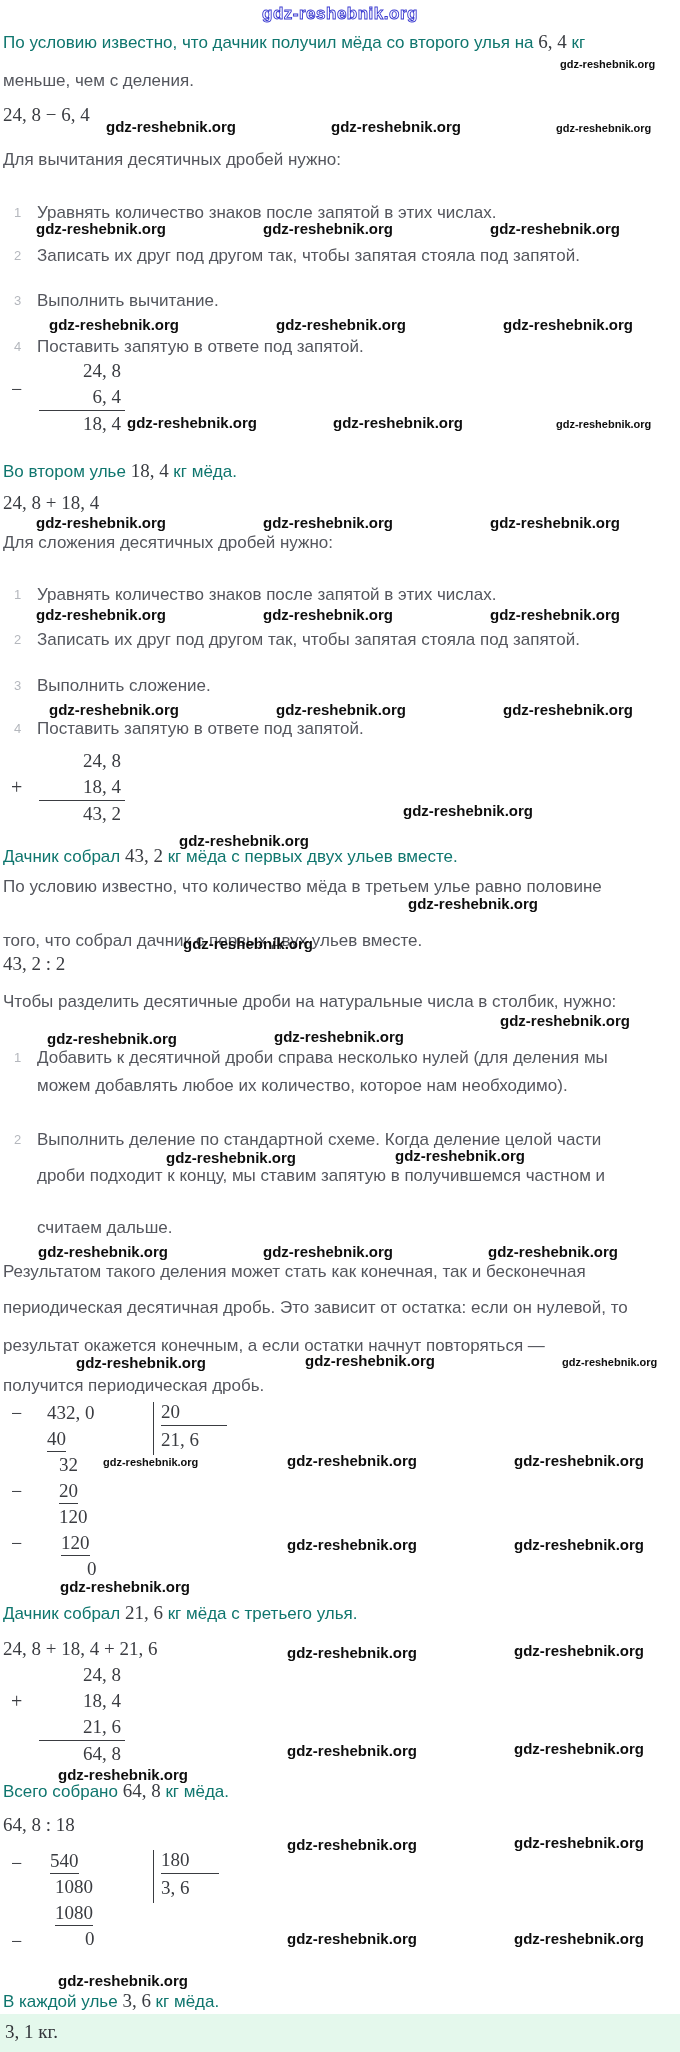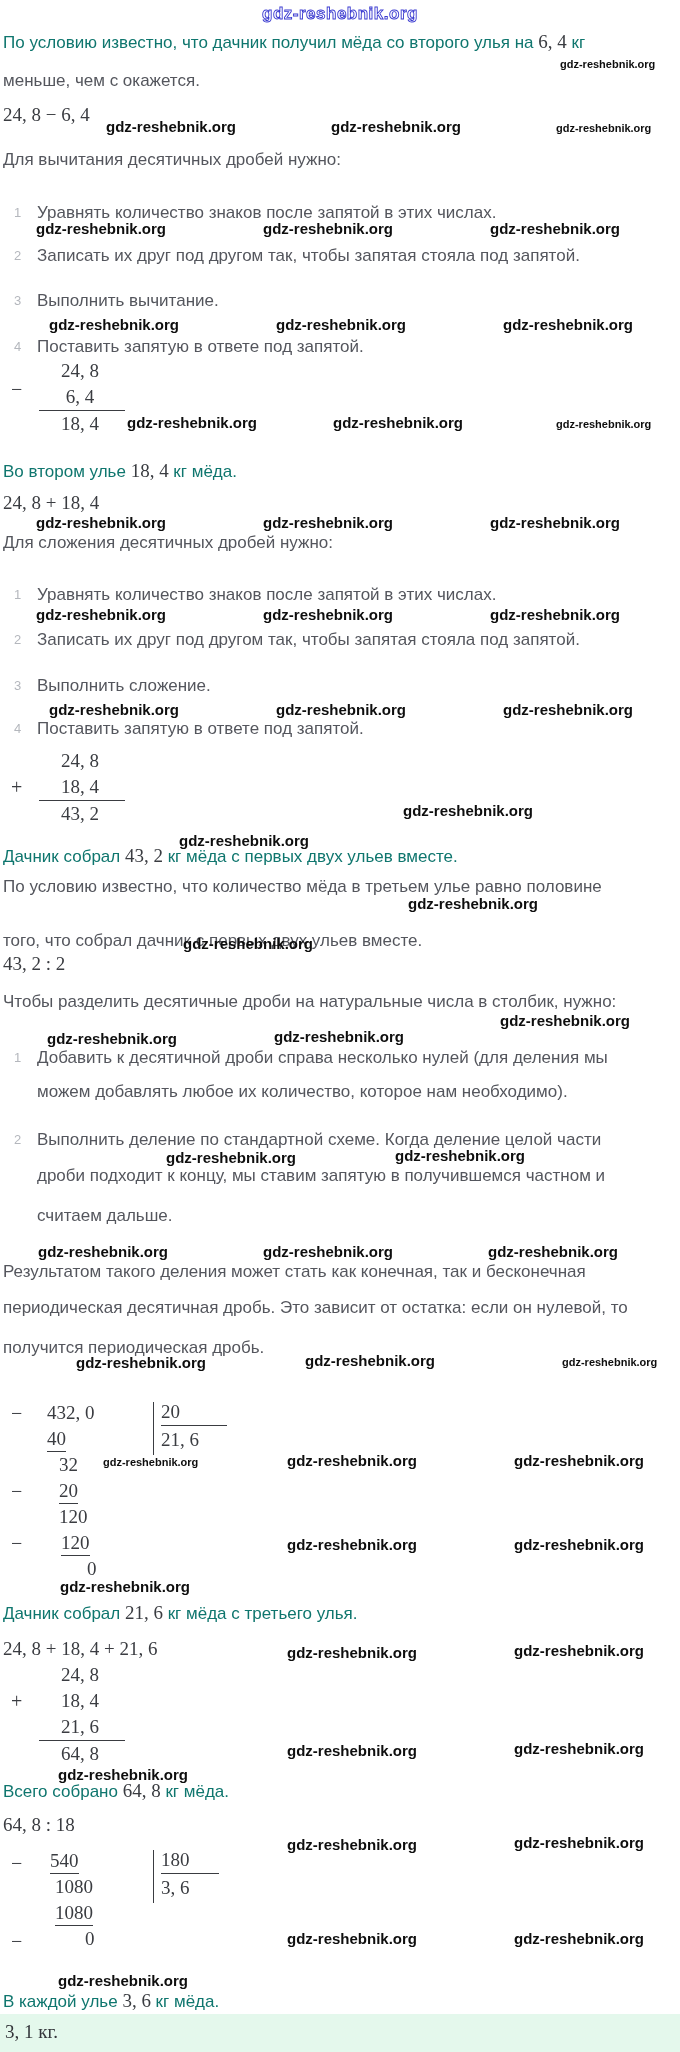--- a/index.html
+++ b/index.html
@@ -18,21 +18,21 @@
   .wm    { position:absolute; font-weight:700; font-size:15px; color:#0e0e0e; white-space:nowrap; }
   .wm-sm { font-size:11px; }
 
   .step     { height:24px; }
   .stepnum  { position:absolute; left:11px; top:2px; font-size:13px; color:#b4b7bd; }
   .steptext { display:block; margin-left:34px; font-size:17px; color:#54565d; white-space:nowrap; }
   .stepline { display:block; margin-left:34px; font-size:17px; color:#54565d; white-space:nowrap; }
 
   .opsign  { position:absolute; left:8px; font-family:"Liberation Serif", serif; font-size:20px; color:#3a3c41; }
   .colnums { position:absolute; left:36px; top:0; width:86px; }
-  .colrow  { height:26px; line-height:26px; text-align:center; padding-right:4px;
+  .colrow  { height:26px; line-height:26px; text-align:right; padding-right:4px;
              font-family:"Liberation Serif", serif; font-size:19px; color:#3a3c41; }
   .colres  { border-top:1.6px solid #3a3c41; }
 
   .drow   { position:relative; height:26px; line-height:26px;
             font-family:"Liberation Serif", serif; font-size:19px; color:#3a3c41; }
   .dnum   { display:inline-block; line-height:24px; }
   .dund   { border-bottom:1.6px solid #3a3c41; }
   .dminus { position:absolute; left:8px; font-family:"Liberation Serif", serif; font-size:20px; color:#3a3c41; }
   .divbar { position:absolute; left:150px; top:2px; width:0; height:53px; border-left:1.6px solid #3a3c41; }
   .divisor  { position:absolute; left:158px; top:0; height:25px; line-height:24px;
@@ -48,21 +48,21 @@
 </head>
 <body>
 
 <div class="page">
 
   <div class="blk hdr" style="top:4px">gdz-reshebnik.org</div>
 
   <div class="blk" style="top:31px">
     <div class="pline"><span class="txt">По условию известно, что дачник получил мёда со второго улья на </span><span class="math">6, 4</span><span class="txt"> кг</span></div>
     <span class="wm wm-sm" style="left:557px; top:27px">gdz-reshebnik.org</span>
-    <div class="pline" style="margin-top:16px">меньше, чем с окажется.</div>
+    <div class="pline" style="margin-top:16px">меньше, чем с деления.</div>
   </div>
 
   <div class="blk" style="top:104px">
     <span class="expr">24, 8 − 6, 4</span>
     <span class="wm" style="left:103px; top:14px">gdz-reshebnik.org</span>
     <span class="wm" style="left:328px; top:14px">gdz-reshebnik.org</span>
     <span class="wm wm-sm" style="left:553px; top:18px">gdz-reshebnik.org</span>
   </div>
 
   <div class="blk pline" style="top:150px">Для вычитания десятичных дробей нужно:</div>
@@ -171,40 +171,41 @@
   <div class="blk" style="top:992px">
     <div class="pline">Чтобы разделить десятичные дроби на натуральные числа в столбик, нужно:</div>
     <span class="wm" style="left:497px; top:20px">gdz-reshebnik.org</span>
     <span class="wm" style="left:44px; top:38px">gdz-reshebnik.org</span>
     <span class="wm" style="left:271px; top:36px">gdz-reshebnik.org</span>
   </div>
 
   <div class="blk" style="top:1048px">
     <span class="stepnum">1</span>
     <span class="stepline">Добавить к десятичной дроби справа несколько нулей (для деления мы</span>
-    <span class="stepline" style="margin-top:14px">можем добавлять любое их количество, которое нам необходимо).</span>
+    <span class="stepline" style="margin-top:8px">можем добавлять любое их количество, которое нам необходимо).</span>
   </div>
   <div class="blk" style="top:1130px">
     <span class="stepnum">2</span>
     <span class="stepline">Выполнить деление по стандартной схеме. Когда деление целой части</span>
     <span class="wm" style="left:163px; top:19px">gdz-reshebnik.org</span>
     <span class="wm" style="left:392px; top:17px">gdz-reshebnik.org</span>
     <span class="stepline" style="margin-top:16px">дроби подходит к концу, мы ставим запятую в получившемся частном и</span>
-    <span class="stepline" style="margin-top:20px">считаем дальше.</span>
+    <span class="stepline" style="margin-top:32px">считаем дальше.</span>
   </div>
 
   <div class="blk" style="top:1243px">
     <span class="wm" style="left:35px; top:0">gdz-reshebnik.org</span>
     <span class="wm" style="left:260px; top:0">gdz-reshebnik.org</span>
     <span class="wm" style="left:485px; top:0">gdz-reshebnik.org</span>
   </div>
 
   <div class="blk" style="top:1262px">
     <div class="pline">Результатом такого деления может стать как конечная, так и бесконечная</div>
     <div class="pline" style="margin-top:12px">периодическая десятичная дробь. Это зависит от остатка: если он нулевой, то</div>
+    <div class="pline" style="margin-top:14px">результат окажется конечным, а если остатки начнут повторяться —</div>
     <span class="wm" style="left:73px; top:92px">gdz-reshebnik.org</span>
     <span class="wm" style="left:302px; top:90px">gdz-reshebnik.org</span>
     <span class="wm wm-sm" style="left:559px; top:94px">gdz-reshebnik.org</span>
     <div class="pline" style="margin-top:16px">получится периодическая дробь.</div>
   </div>
 
   <div class="blk" style="top:1400px; height:200px">
     <span class="dminus" style="top:2px">−</span>
     <span class="dminus" style="top:80px">−</span>
     <span class="dminus" style="top:132px">−</span>

